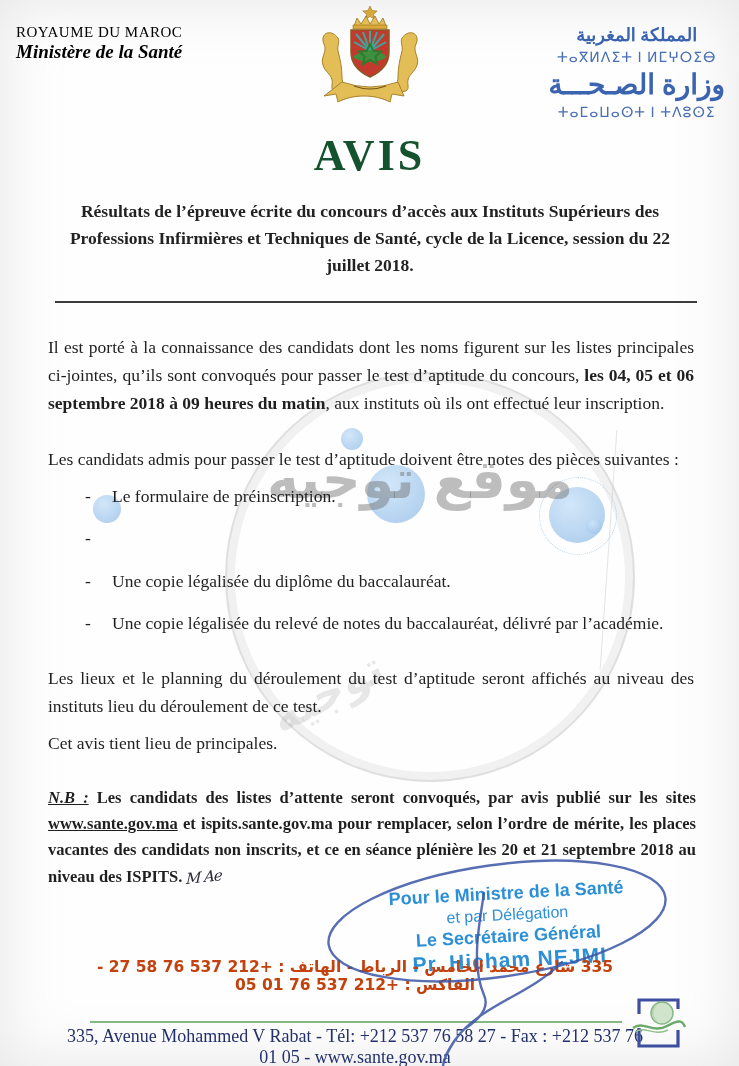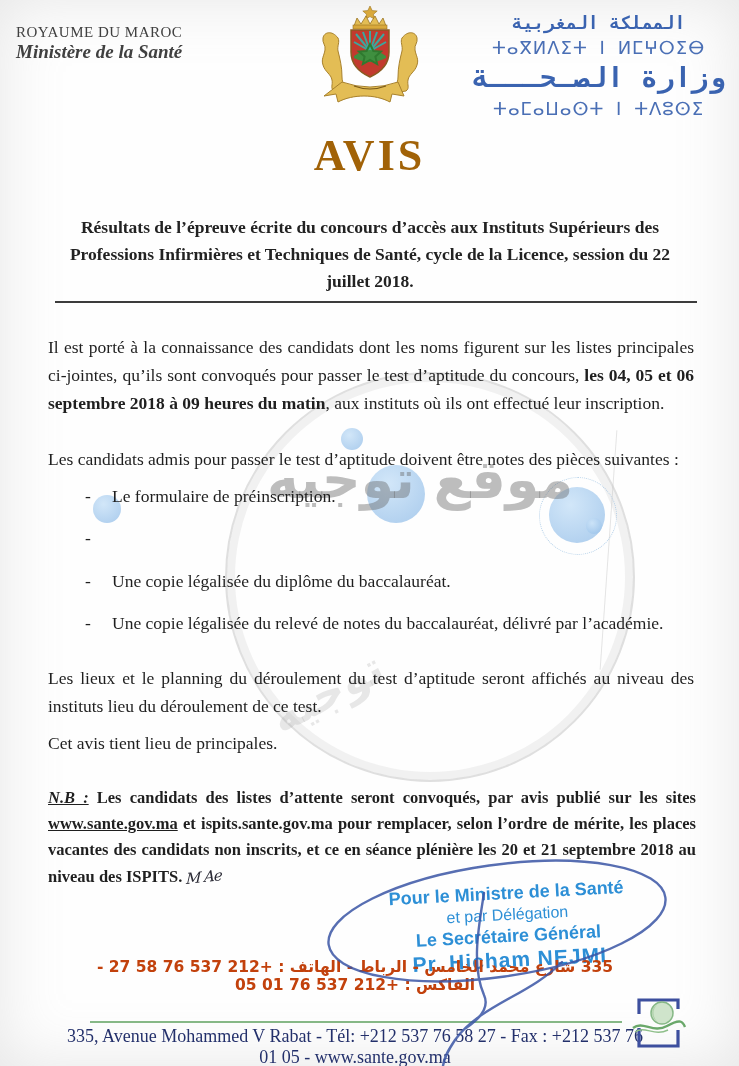--- a/index.html
+++ b/index.html
@@ -7,32 +7,32 @@
     position:relative;
     width:739px;height:1066px;
     margin:0 auto;
     background:#fefefe;
     overflow:hidden;
     font-family:"Liberation Serif", serif;
     color:#1f1f1f;
     box-shadow:inset 0 0 60px rgba(160,160,160,.25);
   }
   
-  .hdr-left{position:absolute;top:24px;left:16px;color:#404040;}
+  .hdr-left{position:absolute;top:24px;left:16px;color:#000000;}
   .hdr-country{font-size:15px;letter-spacing:.5px;}
   .hdr-ministry{font-size:19px;font-weight:bold;font-style:italic;margin-top:0;}
   .emblem{position:absolute;top:4px;left:318px;width:104px;height:106px;}
-  .hdr-right{position:absolute;top:12px;right:14px;text-align:center;color:#3a63b0;font-family:Liberation Mono, monospace;}
+  .hdr-right{position:absolute;top:24px;right:14px;text-align:center;color:#3a63b0;font-family:Liberation Serif, serif;}
   .ar-big{font-size:18px;font-weight:bold;}
-  .tif{font-size:18px;margin-top:3px;color:#4a6fb5;letter-spacing:1px;}
+  .tif{font-size:14px;margin-top:3px;color:#4a6fb5;letter-spacing:1px;}
   .ar-big2{font-size:28px;font-weight:bold;margin-top:2px;}
   
   .title{position:absolute;top:130px;left:0;width:100%;text-align:center;
-    font-size:44px;font-weight:bold;letter-spacing:3px;color:#a16207;}
-  .subtitle{position:absolute;top:214px;left:50px;width:640px;text-align:center;
+    font-size:44px;font-weight:bold;letter-spacing:3px;color:#14532d;}
+  .subtitle{position:absolute;top:198px;left:50px;width:640px;text-align:center;
     font-size:17.5px;font-weight:bold;line-height:1.55;color:#222;}
   .rule{position:absolute;top:301px;left:55px;right:42px;border-top:2px solid #3c3c3c;}
   
   .body-text{position:absolute;left:48px;width:646px;font-size:17.5px;line-height:1.6;text-align:justify;}
   .p1{top:315px;}
   .p2{top:427px;}
   .docs{position:absolute;left:85px;top:484px;width:600px;font-size:17.5px;line-height:1.45;}
   .doc-item{display:flex;margin-bottom:17px;}
   .doc-dash{width:27px;flex:0 0 27px;}
   .p3{top:646px;}

